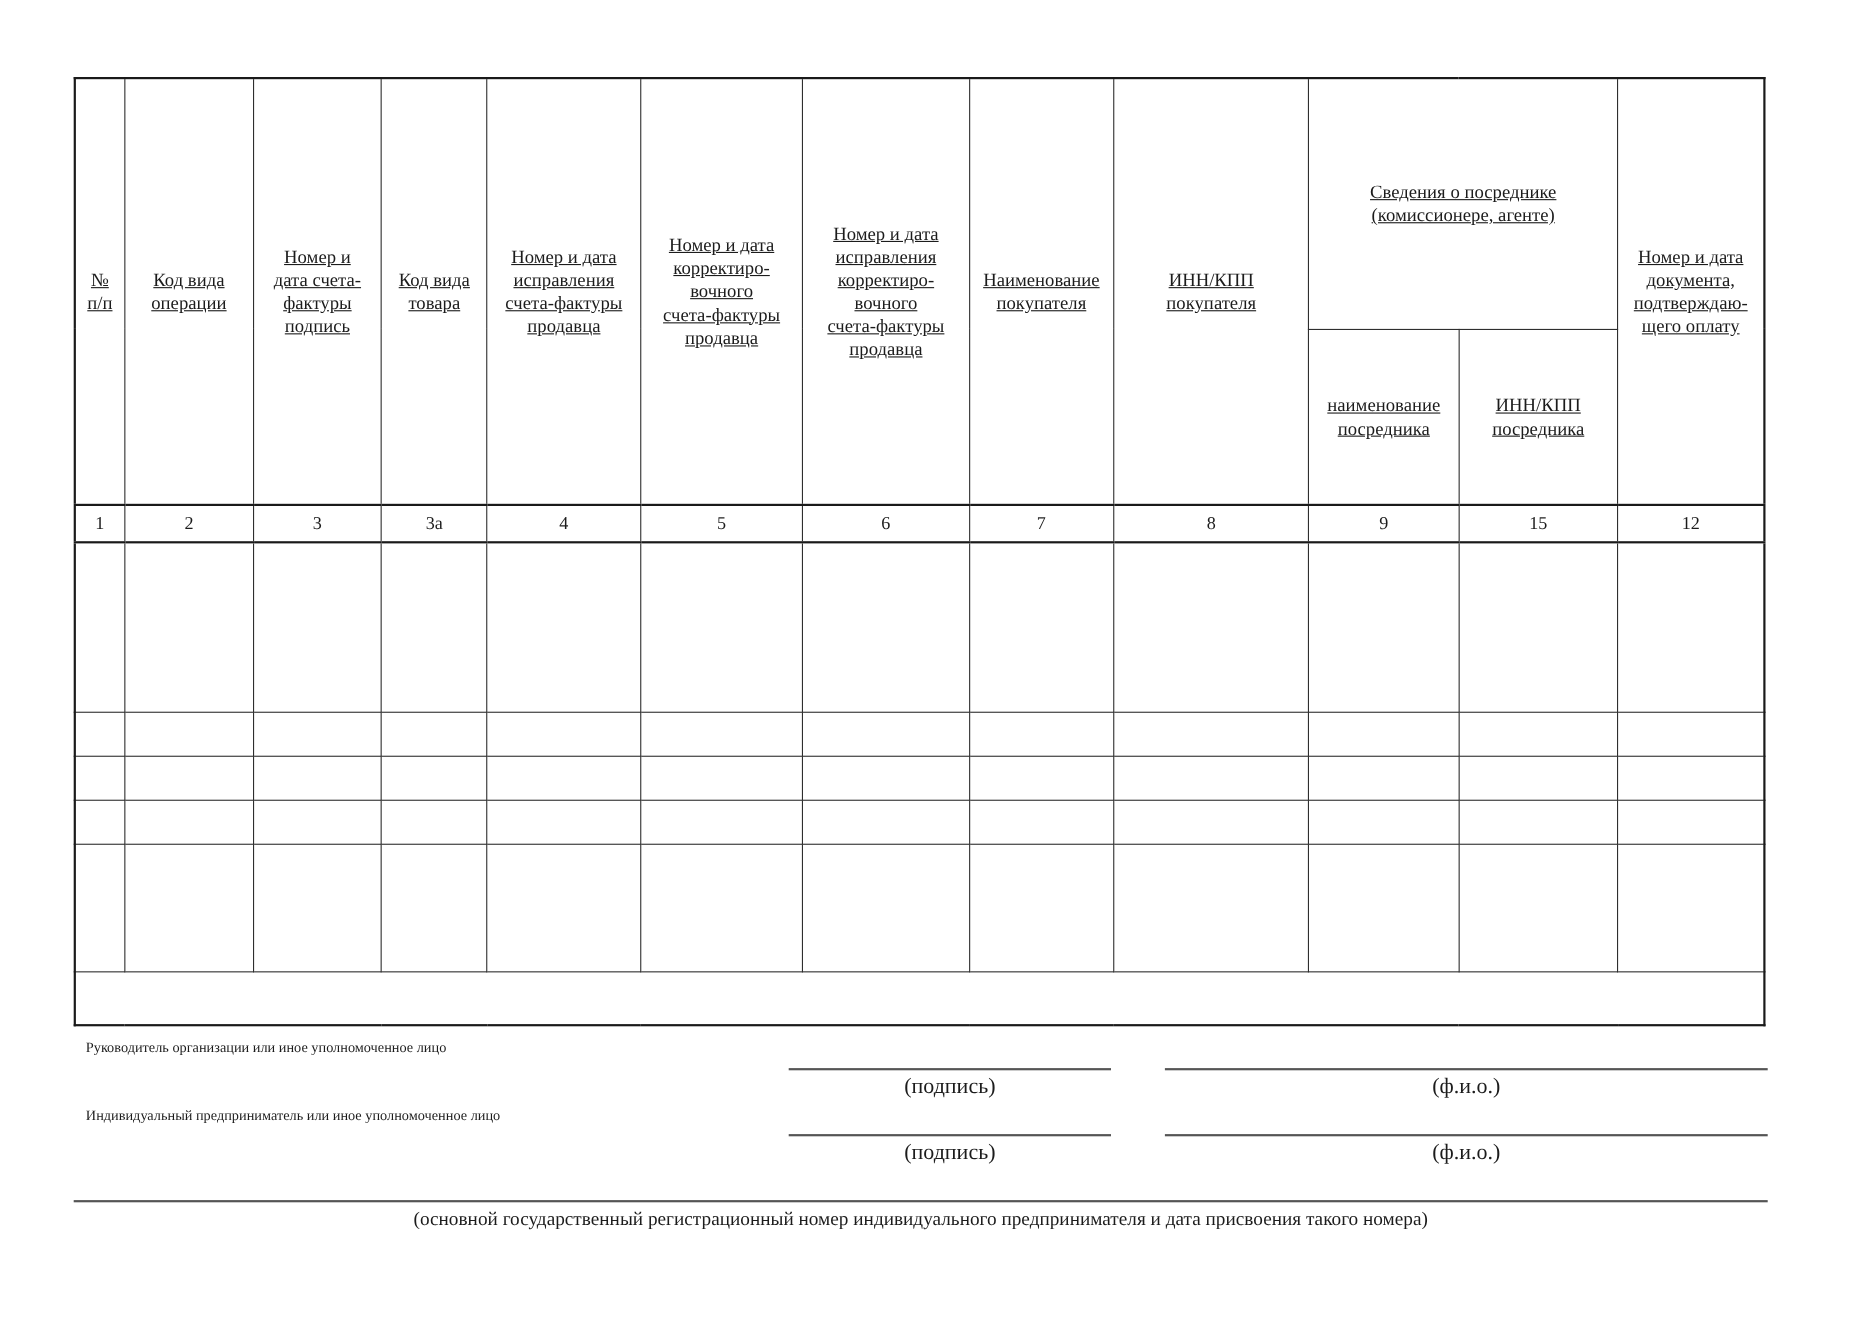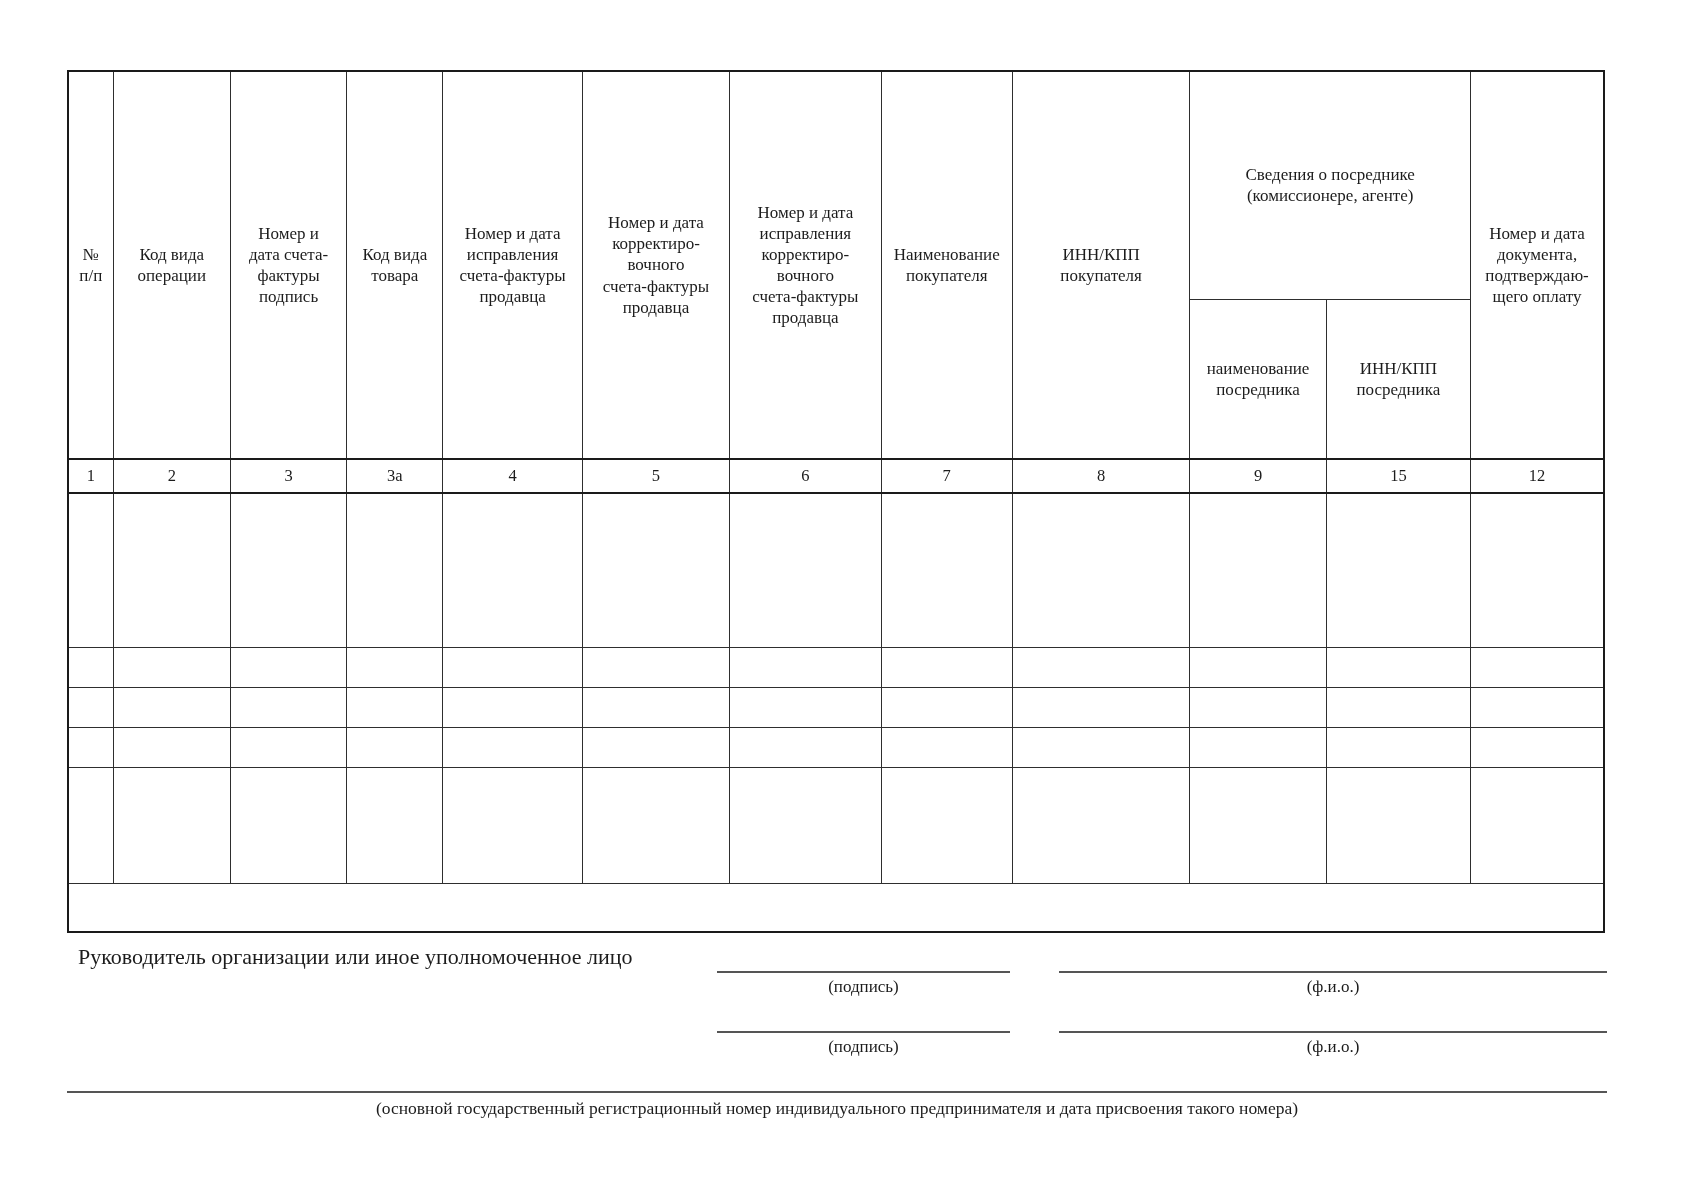--- a/index.html
+++ b/index.html
@@ -19,35 +19,36 @@
   }
   table.form-table td {
     border:1px solid #2e2e2e;
     text-align:center; vertical-align:middle;
     padding:2px 5px; box-sizing:border-box;
     overflow:hidden;
   }
   .hdr {
     font-size:17px; line-height:1.24;
     white-space:pre-line;
+    text-decoration:underline;
   }
   tr.num-row td {
     height:34px;
     font-size:16.5px;
     border-top:2px solid #1a1a1a;
     border-bottom:2px solid #1a1a1a;
   }
   tr.body-tall-1 td { height:154px; }
   tr.body-short td  { height:40px; }
   tr.body-tall-2 td { height:116px; }
   tr.merged-row td  { height:49px; }
 
-  .footer-label { position:absolute; font-size:22px; white-space:nowrap;text-align:center; }
+  .footer-label { position:absolute; font-size:13px; white-space:nowrap;text-align:center; }
   .sig-line { position:absolute; height:0; border-top:2px solid #555; }
-  .sig-caption { position:absolute; font-size:17px; text-align:center; }
+  .sig-caption { position:absolute; font-size:20px; text-align:center; }
   .ogrn-caption { position:absolute; font-size:17.5px; text-align:center; }
 </style>
 </head>
 <body>
 
 <div class="page">
 
   <table class="form-table">
     <colgroup>
       <col style="width:45px">
@@ -202,20 +203,21 @@
     </table>
 
   <div class="footer-label" style="left:78px; top:944px;">Руководитель организации или иное уполномоченное лицо</div>
 
   <div class="sig-line" style="left:717px; top:971px; width:293px;"></div>
   <div class="sig-caption" style="left:717px; top:977px; width:293px;">(подпись)</div>
 
   <div class="sig-line" style="left:1059px; top:971px; width:548px;"></div>
   <div class="sig-caption" style="left:1059px; top:977px; width:548px;">(ф.и.о.)</div>
 
+  <div class="footer-label" style="left:78px; top:1006px;">Индивидуальный предприниматель или иное уполномоченное лицо</div>
 
   <div class="sig-line" style="left:717px; top:1031px; width:293px;"></div>
   <div class="sig-caption" style="left:717px; top:1037px; width:293px;">(подпись)</div>
 
   <div class="sig-line" style="left:1059px; top:1031px; width:548px;"></div>
   <div class="sig-caption" style="left:1059px; top:1037px; width:548px;">(ф.и.о.)</div>
 
   <div class="sig-line" style="left:67px; top:1091px; width:1540px;"></div>
   <div class="ogrn-caption" style="left:67px; top:1098px; width:1540px;text-align:center;">(основной государственный регистрационный номер индивидуального предпринимателя и дата присвоения такого номера)</div>
 

